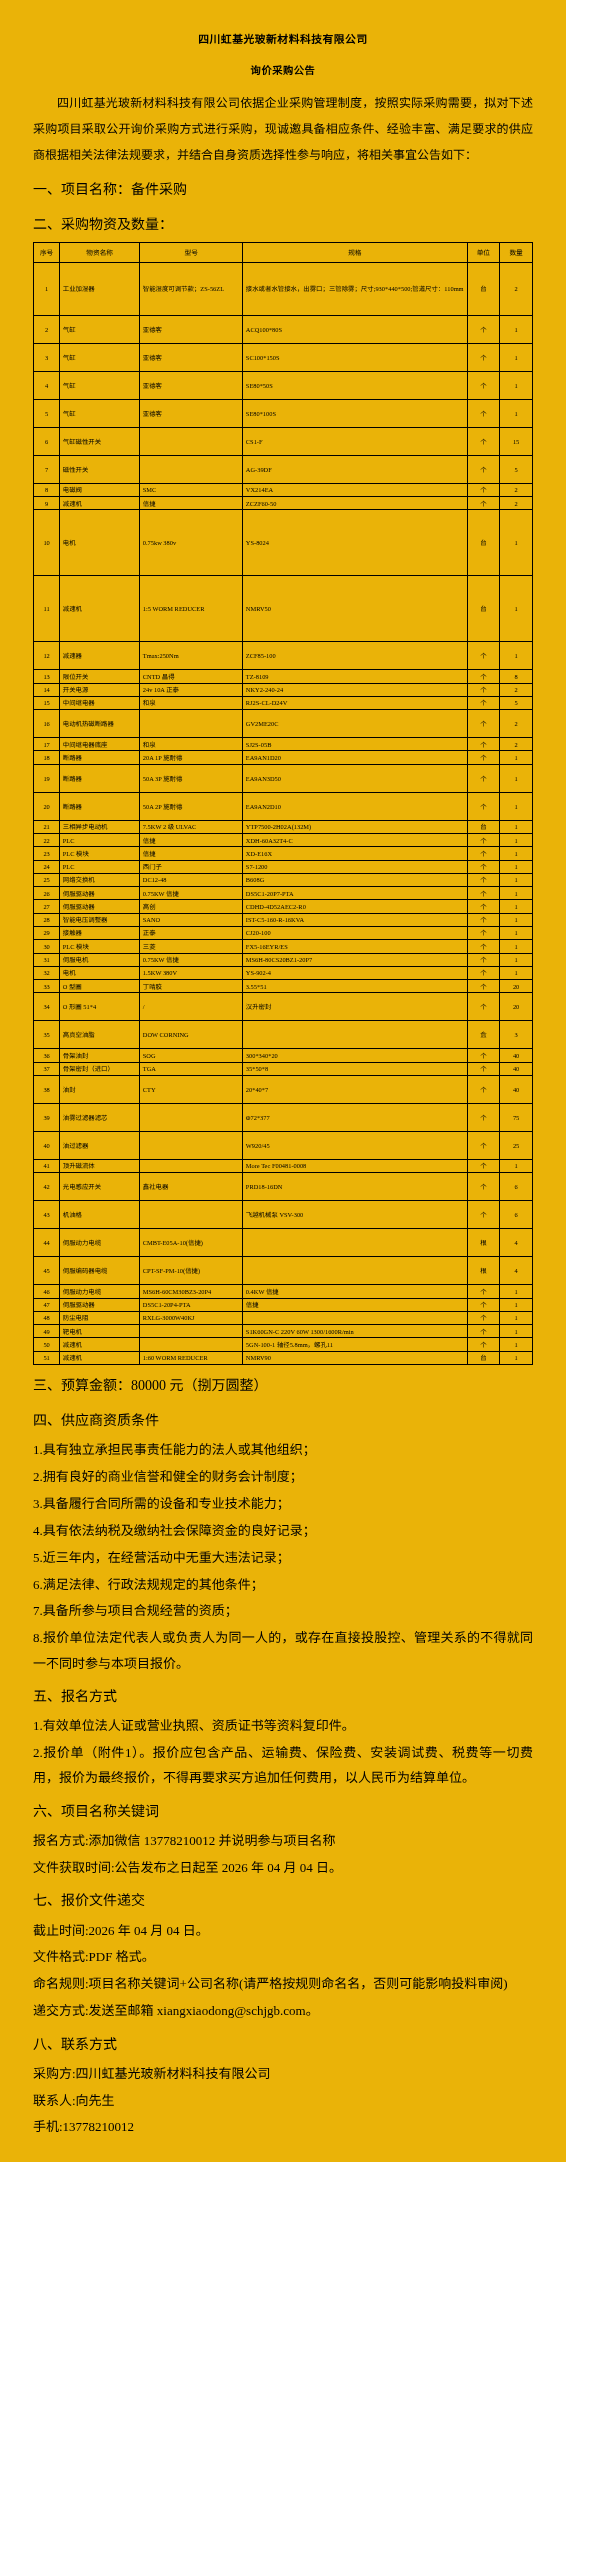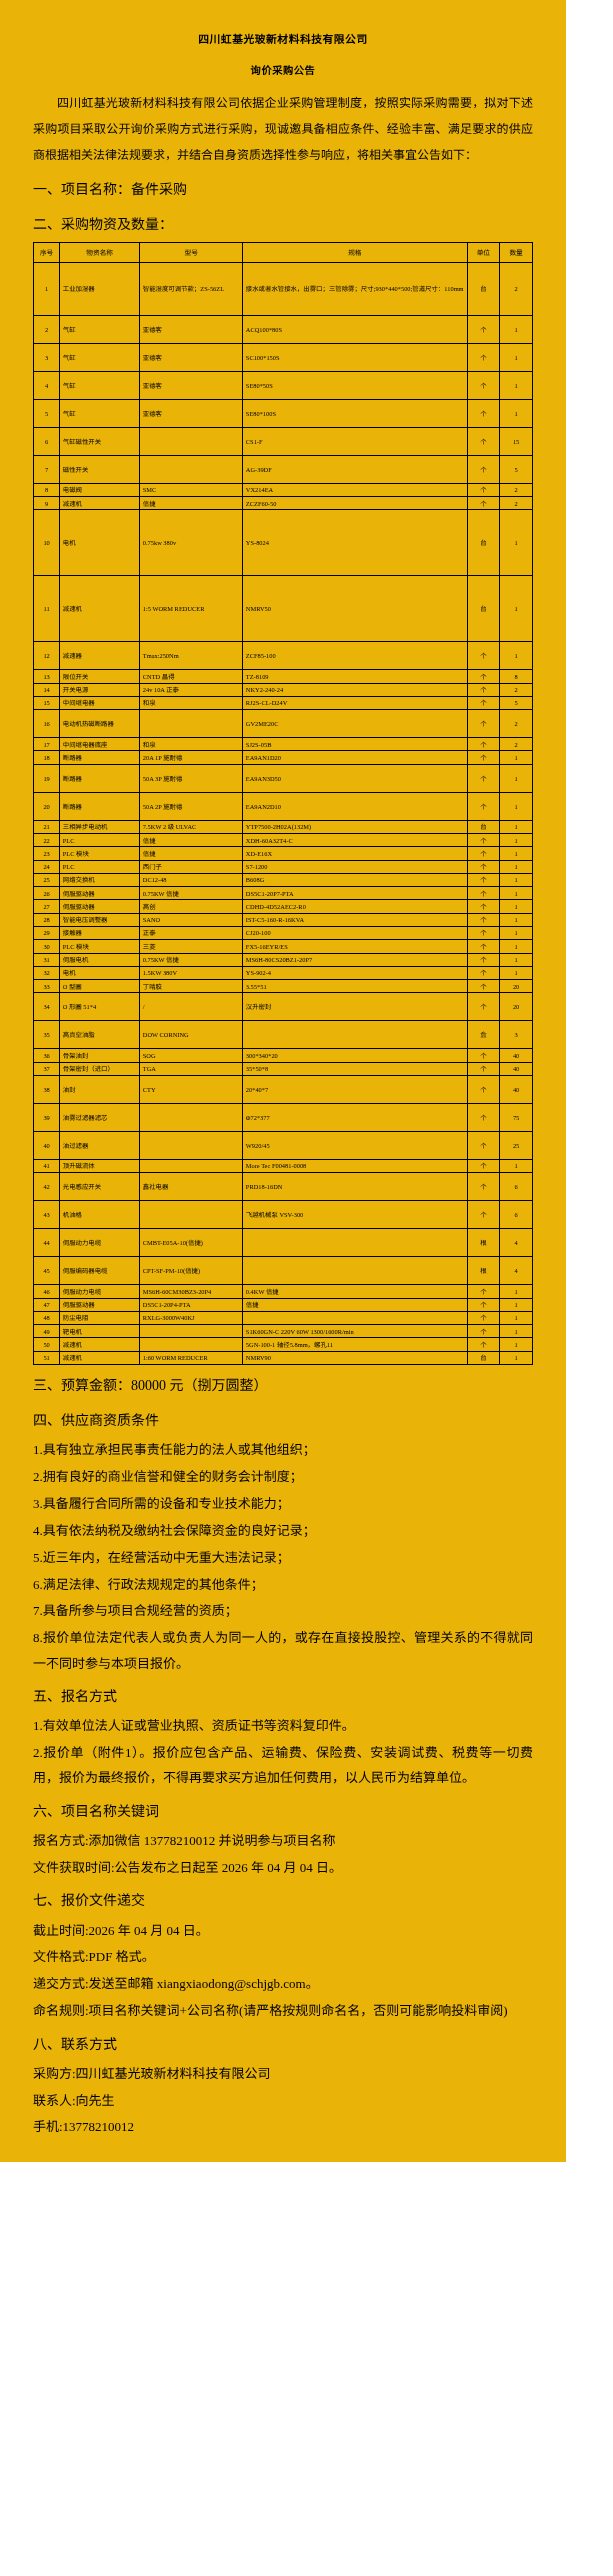--- a/index.html
+++ b/index.html
@@ -562,22 +562,22 @@
   <div class="section-head">六、项目名称关键词</div>
   <div id="file-acquisition-list">
       <p class="body-text">报名方式:添加微信 13778210012 并说明参与项目名称</p>
       <p class="body-text">文件获取时间:公告发布之日起至 2026 年 04 月 04 日。</p>
     </div>
 
   <div class="section-head">七、报价文件递交</div>
   <div id="submission-list">
       <p class="body-text">截止时间:2026 年 04 月 04 日。</p>
       <p class="body-text">文件格式:PDF 格式。</p>
+      <p class="body-text">命名规则:项目名称关键词+公司名称(请严格按规则命名名，否则可能影响投料审阅)</p>
       <p class="body-text">递交方式:发送至邮箱 xiangxiaodong@schjgb.com。</p>
-      <p class="body-text">命名规则:项目名称关键词+公司名称(请严格按规则命名名，否则可能影响投料审阅)</p>
     </div>
 
   <div class="section-head">八、联系方式</div>
   <div id="contact-list">
       <p class="body-text">采购方:四川虹基光玻新材料科技有限公司</p>
       <p class="body-text">联系人:向先生</p>
       <p class="body-text">手机:13778210012</p>
     </div>
 
 </div>

